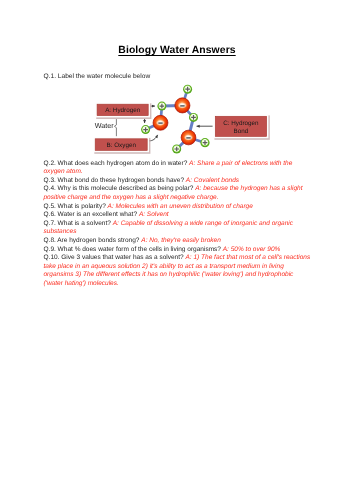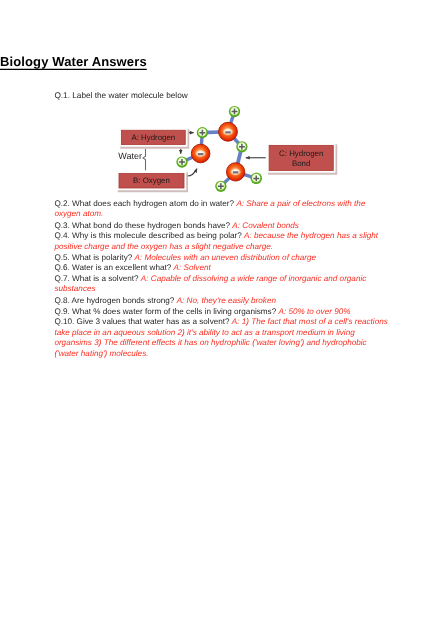--- a/index.html
+++ b/index.html
@@ -1,19 +1,19 @@
 <!DOCTYPE html>
 <html><head>
 <meta charset="utf-8">
 <style>
   html,body{margin:0;padding:0;}
   body{width:354px;height:500px;background:#ffffff;font-family:"Liberation Sans",sans-serif;
        -webkit-font-smoothing:antialiased;text-rendering:geometricPrecision;overflow:hidden;}
   .page{position:relative;width:354px;height:500px;opacity:0.9999;}
-  .title{position:absolute;left:0;top:45px;width:354px;text-align:left;
+  .title{position:absolute;left:0;top:45px;width:354px;text-align:center;
          font-weight:bold;font-size:10.4px;letter-spacing:.1px;}
   .title span{text-decoration:underline;text-underline-offset:2px;}
   .q1{position:absolute;left:43.5px;top:72.9px;font-size:6.6px;color:#262626;}
   .qa{position:absolute;left:43.5px;top:159.6px;width:269px;font-size:6.52px;color:#262626;line-height:8.6px;}
   .a{color:#FA2F22;font-style:italic;}
   .diagram{position:absolute;left:0;top:0;pointer-events:none;}
   .diagram text{paint-order:stroke;}
   svg{opacity:0.999;}
 </style>
 </head>

